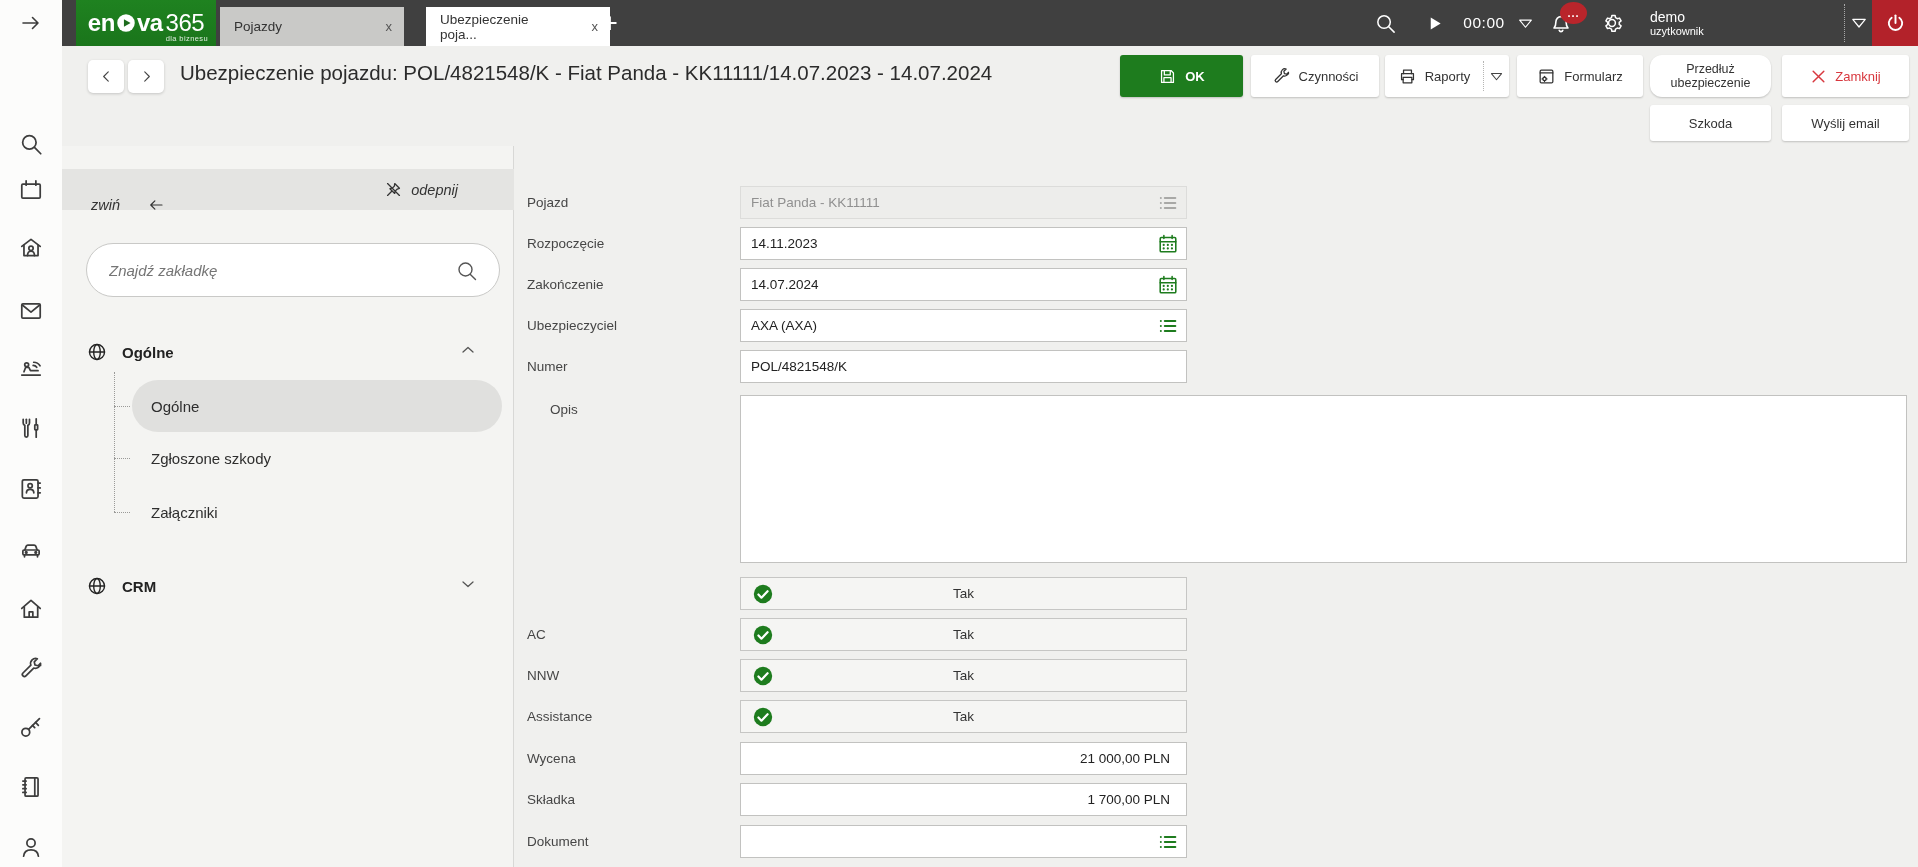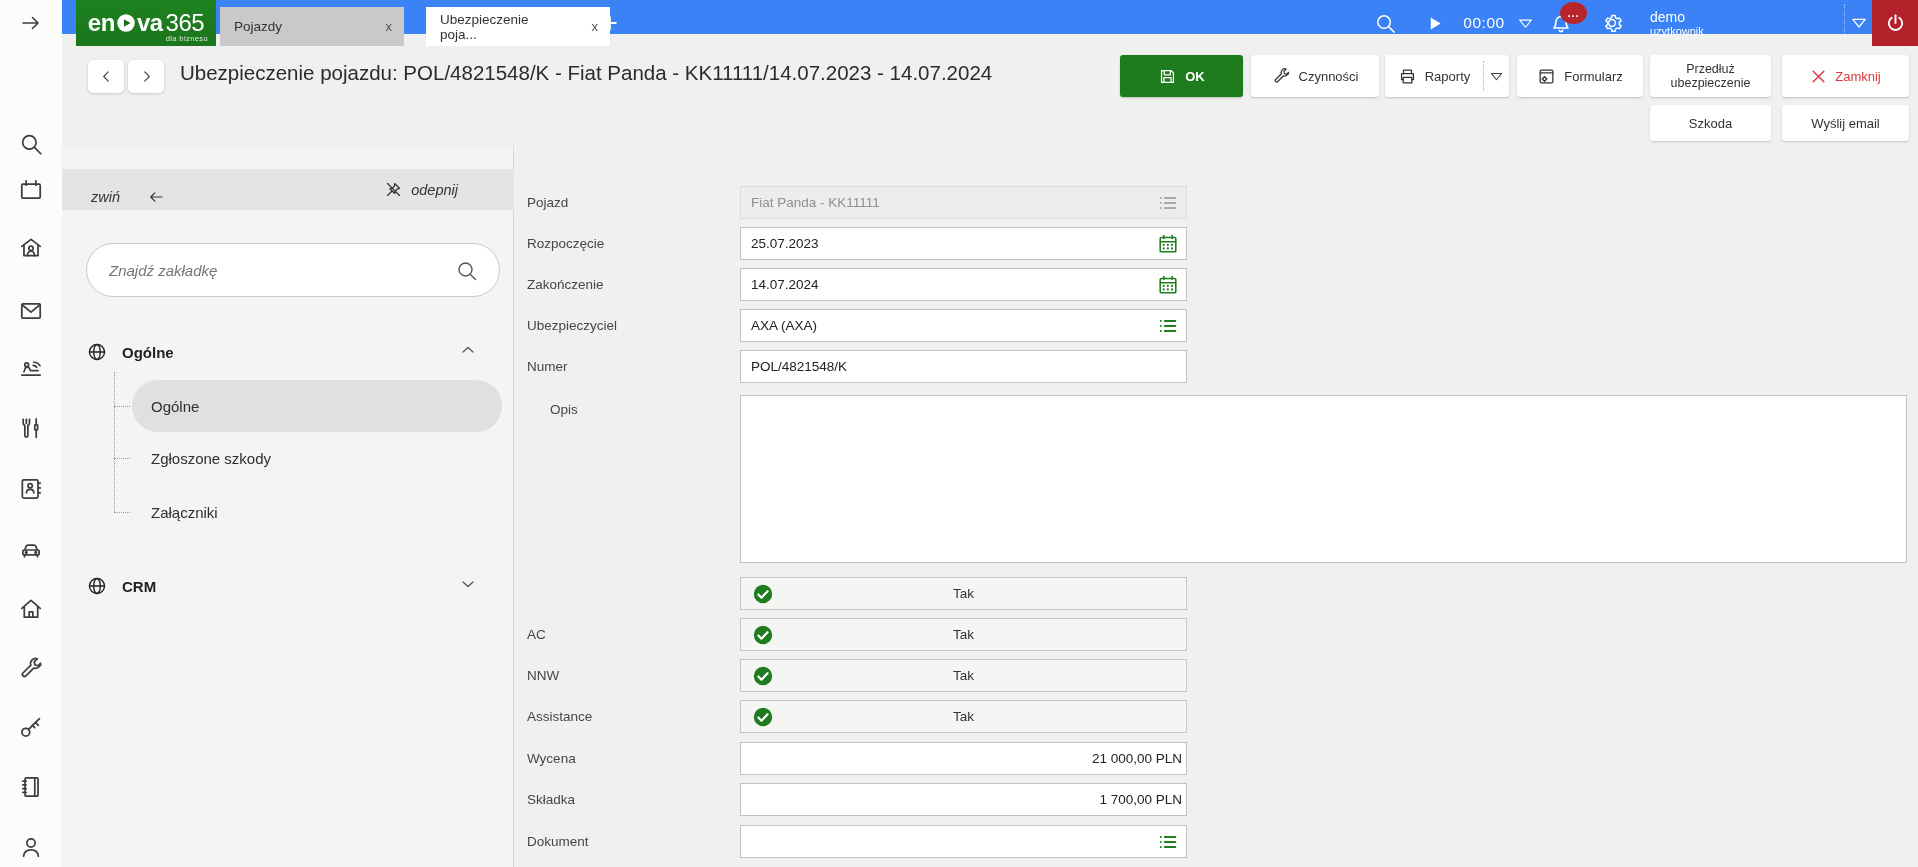--- a/index.html
+++ b/index.html
@@ -1,21 +1,21 @@
 <!DOCTYPE html>
 <html><head>
 <meta charset="utf-8">
 <style>
   * { margin:0; padding:0; box-sizing:border-box; }
   body { font-family:"Liberation Sans", sans-serif; background:#555; }
   .stage { position:relative; width:1918px; height:867px; overflow:hidden; background:#f0f0ee; }
   .ic { fill:none; stroke:currentColor; stroke-width:1.6; stroke-linecap:round; stroke-linejoin:round; }
 
   
-  .topbar { position:absolute; left:0; top:0; width:1918px; height:34px; background:#3b82f6; }
+  .topbar { position:absolute; left:0; top:0; width:1918px; height:46px; background:#404040; }
   .corner { position:absolute; left:0; top:0; width:62px; height:46px; background:#fcfcfb; color:#3c3c3c; display:flex; align-items:center; justify-content:center; cursor:pointer; }
   .logo { position:absolute; left:76px; top:0; height:46px; width:140px; display:flex; align-items:center; justify-content:center; gap:1px; color:#fff; background:linear-gradient(#1f8220,#1a751b); }
   .logo .t1 { font-size:24px; font-weight:700; letter-spacing:-0.5px; }
   .logo .t2 { font-size:24px; font-weight:400; letter-spacing:-0.5px; margin-left:2px; }
   .logo .tag { position:absolute; right:8px; bottom:3px; font-size:7.5px; font-weight:300; opacity:.85; letter-spacing:.4px; }
   .tab { position:absolute; top:7px; height:39px; width:184px; display:flex; align-items:center; padding:0 12px 0 14px; font-size:13.5px; color:#333; cursor:pointer;gap:32px; }
   .tab .close { margin-left:auto; color:#555; font-size:13px; cursor:pointer; }
   .tab.inactive { background:#c9c9c7; }
   .tab.active { background:#fff; }
   .newtab { position:absolute; left:592px; top:0; width:36px; height:46px; color:#fff; font-size:27px; font-weight:300; display:flex; align-items:center; justify-content:center; cursor:pointer; }
@@ -42,41 +42,41 @@
   .breadcrumb { position:absolute; left:93px; top:151px; font-size:13.5px; color:#2f6ec7; cursor:pointer; text-decoration:none; }
 
   
   .rail { position:absolute; left:0; top:46px; width:62px; bottom:0; background:#fcfcfb; }
   .rail-ic { position:absolute; left:18px; width:26px; height:26px; color:#3d3d3d; cursor:pointer; }
   .rail-ic svg { width:26px; height:26px; }
 
   
   .panel { position:absolute; left:62px; top:146px; width:452px; bottom:0; background:#f4f4f2; border-right:1px solid #d8d8d6; }
   .graybar { position:absolute; left:62px; top:169px; width:452px; height:41px; background:#e4e4e2; color:#333; }
-  .graybar .left { position:absolute; left:29px; top:8px; height:39px; display:flex; align-items:center; gap:25px; font-size:14.5px; font-style:italic; cursor:pointer; }
+  .graybar .left { position:absolute; left:29px; top:16px; height:39px; display:flex; align-items:center; gap:25px; font-size:14.5px; font-style:italic; cursor:pointer; }
   .graybar .right { position:absolute; right:56px; top:0; height:41px; display:flex; align-items:center; gap:8px; font-size:14.5px; font-style:italic; cursor:pointer; }
   .searchpill { position:absolute; left:86px; top:243px; width:414px; height:54px; background:#fff; border:1px solid #c9c9c7; border-radius:27px; }
   .searchpill input { position:absolute; left:22px; top:0; height:52px; width:330px; border:none; outline:none; background:transparent; font-family:"Liberation Sans",sans-serif; font-size:15px; font-style:italic; color:#444; }
   .searchpill .mag { position:absolute; right:20px; top:15px; color:#555; }
   .tgroup { position:absolute; left:86px; width:414px; height:34px; display:flex; align-items:center; gap:14px; color:#222; cursor:pointer; }
   .tgroup .glabel { font-size:15px; font-weight:700; }
   .tgroup .chev { margin-left:auto; margin-right:22px; color:#555; }
   .titem { position:absolute; left:132px; width:370px; height:52px; display:flex; align-items:center; font-size:15px; color:#2e2e2e; padding-left:19px; cursor:pointer; border-radius:26px; }
   .titem.sel { background:#e0e0de; }
   .connector { position:absolute; border-left:1px dotted #9a9a98; }
   .stub { position:absolute; border-top:1px dotted #9a9a98; width:16px; }
 
   
   .frow { position:absolute; left:514px; right:0; height:33px; }
   .frow .flabel { position:absolute; left:13px; top:0; width:206px; line-height:33px; font-size:13.5px; color:#464646; }
   .fctl { position:absolute; left:226px; top:0; width:447px; height:33px; background:#fff; border:1px solid #c2c2c0; font-size:13.5px; color:#222; display:flex; align-items:center; padding:0 10px; }
   .fctl.disabled { background:#ededeb; border-color:#dcdcda; color:#909090; }
   .fctl .ric { position:absolute; right:7px; top:5px; width:22px; height:22px; color:#1e7c1e; }
   .fctl .ric.gray { color:#a8a8a6; }
-  .fctl.amount { justify-content:flex-end; padding-right:4px; }
+  .fctl.amount { justify-content:flex-end; padding-right:16px; }
   .ftextarea { position:absolute; left:226px; top:0; width:1167px; height:168px; background:#fff; border:1px solid #c2c2c0; }
   .fcheck { position:absolute; left:226px; top:0; width:447px; height:33px; background:#f5f5f3; border:1px solid #c6c6c4; cursor:pointer; }
   .fcheck .cc { position:absolute; left:11px; top:5px; width:22px; height:22px; }
   .fcheck .cval { position:absolute; left:0; right:0; top:0; line-height:31px; text-align:center; font-size:13.5px; color:#333; }
 </style>
 </head>
 <body>
 
 <div class="stage">
 
@@ -199,21 +199,21 @@
   </div>
   <div class="tbtn" style="left:1517px;width:126px;">
     <svg class="ic" width="19" height="19" viewBox="0 0 24 24">
         <rect x="4" y="4" width="16" height="16" rx="1.5"></rect>
         <path d="M4 7.5h16"></path>
         <circle cx="9.5" cy="15" r="2.1"></circle>
         <path d="M9.5 11.8v1.1M9.5 17.1v1.1M6.4 15h1.1M11.5 15h1.1"></path>
       </svg>
     <span class="lbl">Formularz</span>
   </div>
-  <div class="tbtn two" style="left:1650px;width:121px;">
+  <div class="tbtn two" style="left:1650px;width:121px;border-radius:12px;">
     <span>Przedłuż ubezpieczenie</span>
   </div>
   <div class="tbtn" style="left:1782px;width:127px;">
     <svg width="17" height="17" viewBox="0 0 24 24">
         <path d="M4.5 4.5l15 15M19.5 4.5l-15 15" stroke="#d8383f" stroke-width="2.1" stroke-linecap="round"></path>
       </svg>
     <span class="lbl red">Zamknij</span>
   </div>
   <div class="tbtn row2" style="left:1650px;width:121px;">
     <span class="lbl">Szkoda</span>
@@ -371,21 +371,21 @@
               <path d="M4.2 6.5h.01M4.2 12h.01M4.2 17.5h.01"></path>
               <path d="M8.5 6.5H20M8.5 12H20M8.5 17.5H20"></path>
             </g>
           </svg></span>
     </div>
   </div>
 
   <div class="frow" style="top:227px;">
     <div class="flabel">Rozpoczęcie</div>
     <div class="fctl">
-      <span>25.07.2023</span>
+      <span>14.11.2023</span>
       <span class="ric"><svg class="ic" width="22" height="22" viewBox="0 0 24 24" style="stroke-width:1.7">
             <rect x="3.5" y="5" width="17" height="15.5" rx="1.2"></rect>
             <path d="M3.5 9.5h17"></path>
             <path d="M7.5 2.8V6M16.5 2.8V6"></path>
             <g stroke-width="2.4" stroke-linecap="round">
               <path d="M7.3 13h.01M11.8 13h.01M16.3 13h.01M7.3 16.8h.01M11.8 16.8h.01M16.3 16.8h.01"></path>
             </g>
           </svg></span>
     </div>
   </div>

